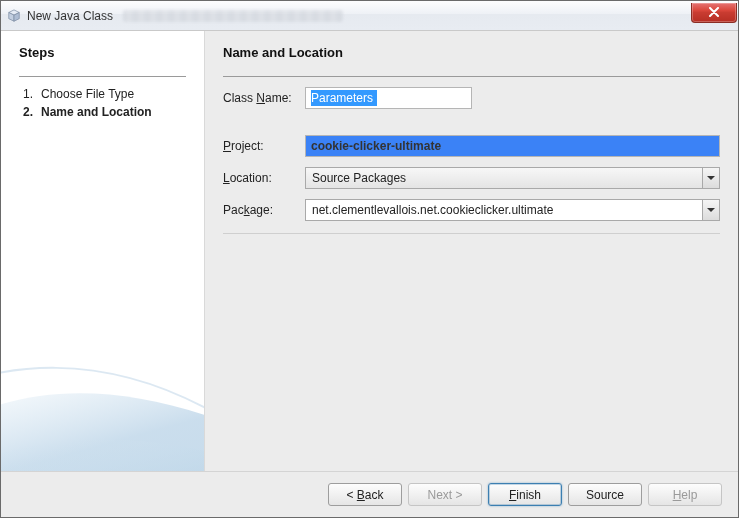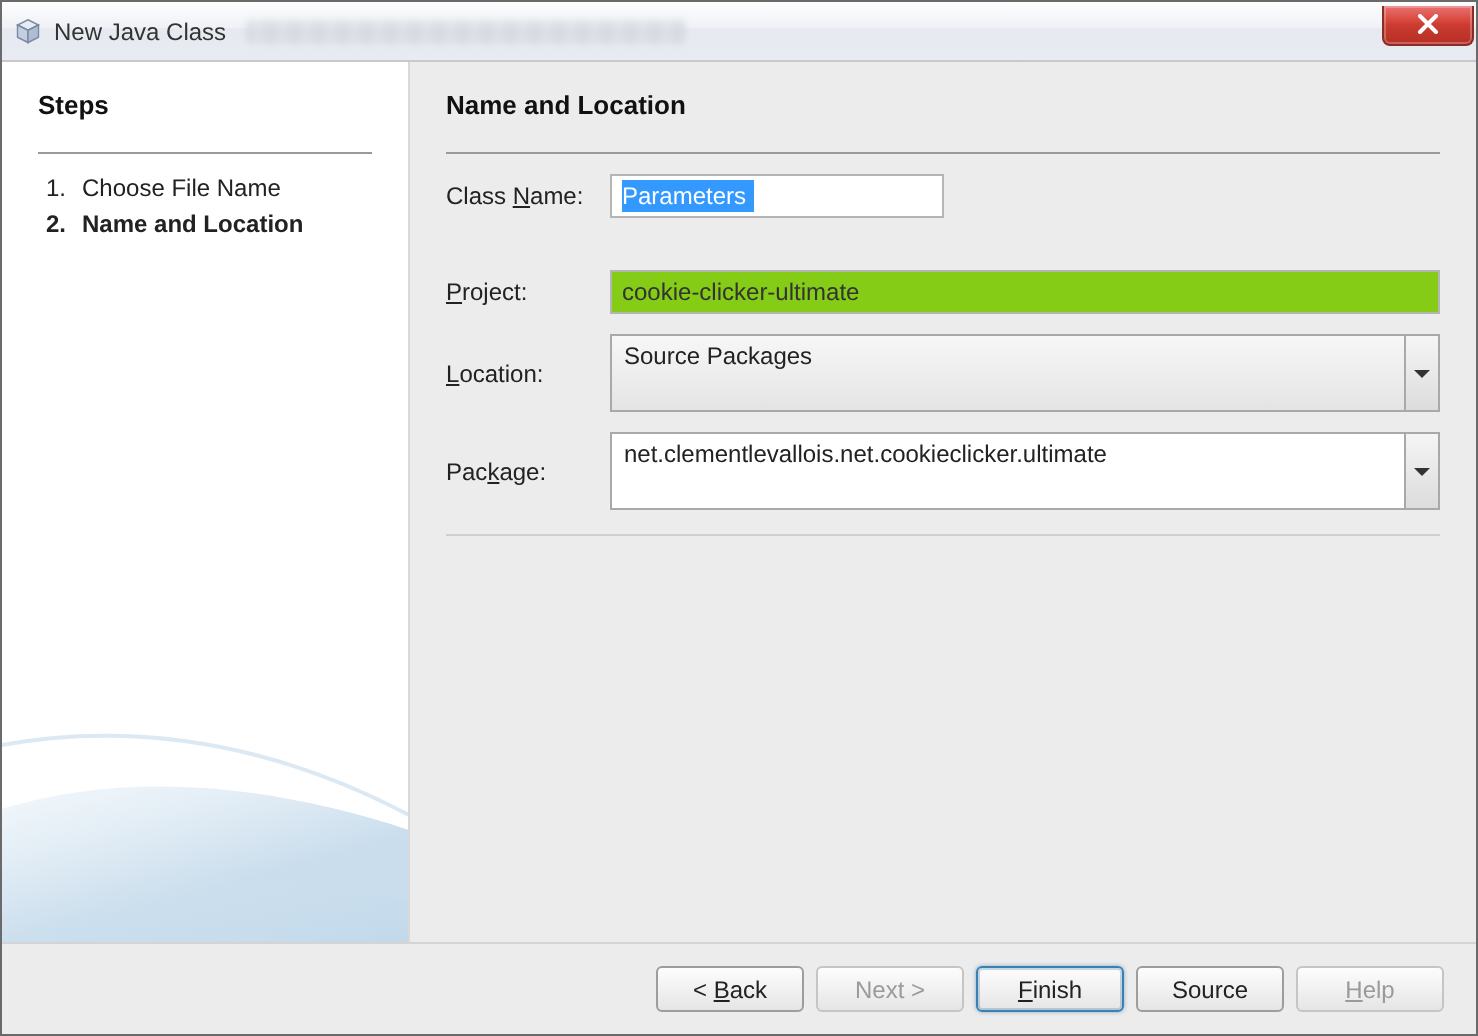--- a/index.html
+++ b/index.html
@@ -116,22 +116,23 @@
     flex: 1;
     height: 22px;
     border: 1px solid #b5b5b5;
     background: #fff;
     padding: 2px 5px;
     font-family: inherit;
     font-size: 12px;
     color: #222;
   }
   .text-input.readonly {
-    background: #84cc16;
+    background: #3b82f6;
     color: #333;
+    font-weight: bold;
   }
   .selected-overlay {
     position: relative;
   }
   .selected-overlay .sel-bg {
     position: absolute;
     left: 6px;
     top: 3px;
     height: 16px;
     background: #3399ff;
@@ -141,21 +142,21 @@
     position: absolute;
     left: 6px;
     top: 3px;
     color: #fff;
     padding: 0;
     line-height: 16px;
   }
   .combo {
     flex: 1;
     display: flex;
-    height: 39px;
+    height: 22px;
   }
   .combo .combo-body {
     flex:1;
     border: 1px solid #a9a9a9;
     border-right: none;
     background: linear-gradient(to bottom, #f7f7f7, #e4e4e4);
     padding: 3px 6px;
     color: #222;
   }
   .combo.white .combo-body {
@@ -234,21 +235,21 @@
       </svg>
     </span>
   </div>
 </div>
 
 <div class="main">
   <div class="side">
     <div class="section-title">Steps</div>
     <ol class="steps-list">
       <li>
-        <span class="num">1.</span><span>Choose File Name</span>
+        <span class="num">1.</span><span>Choose File Type</span>
       </li>
       <li class="current">
         <span class="num">2.</span><span>Name and Location</span>
       </li>
     </ol>
     <svg class="swoosh" viewBox="0 0 420 260">
       <defs>
         <linearGradient id="g1" x1="0" y1="0" x2="1" y2="1">
           <stop offset="0" stop-color="#bcd7ea" stop-opacity="0.0"></stop>
           <stop offset="0.5" stop-color="#9fc2de" stop-opacity="0.55"></stop>

